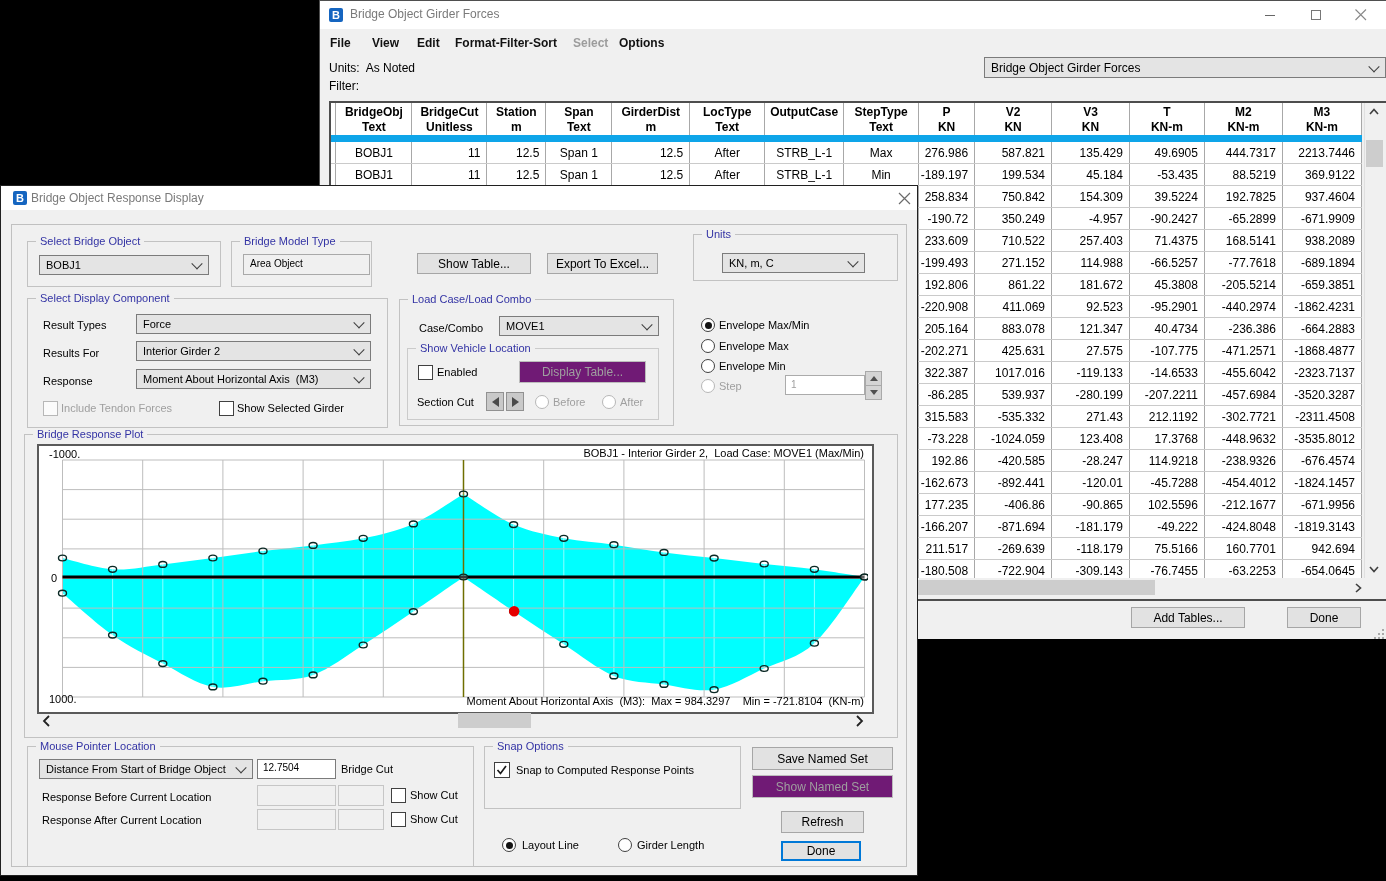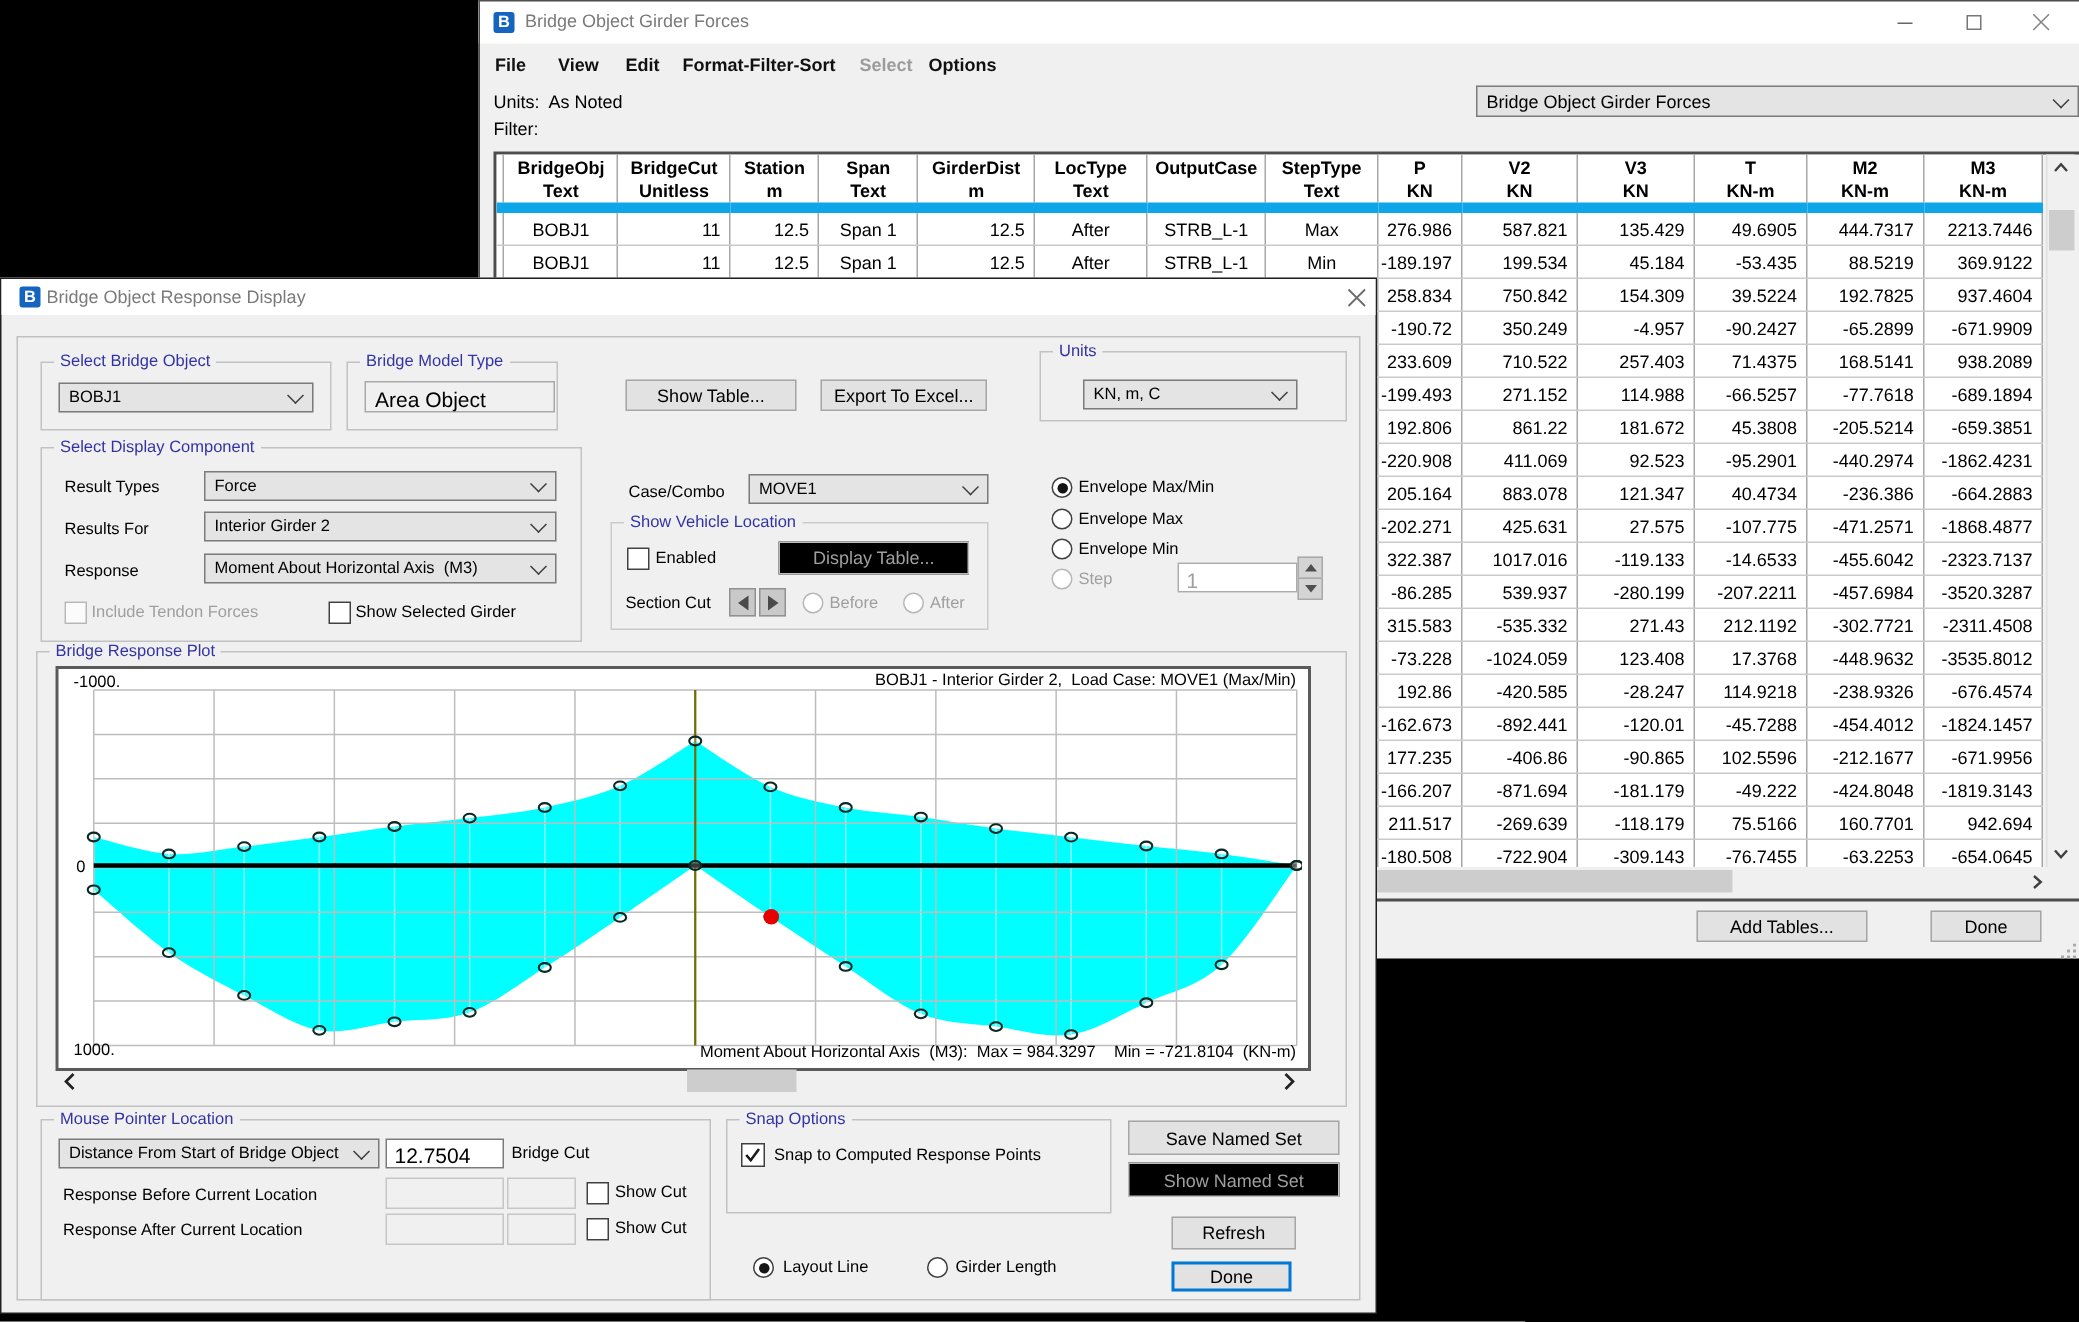--- a/index.html
+++ b/index.html
@@ -4,28 +4,28 @@
 body{width:1386px;height:881px;background:#000;font-family:"Liberation Sans",sans-serif;position:relative;overflow:hidden}
 .a{position:absolute}
 .lb{position:absolute;font-size:11px;line-height:13px;white-space:nowrap;color:#000}
 .lb12{position:absolute;font-size:12px;line-height:14px;white-space:nowrap;color:#000}
 .gb{position:absolute;border:1px solid #c2c2c2}
 .gb>span{position:absolute;top:-7px;left:8px;background:#f0f0f0;padding:0 4px;color:#3333a4;font-size:11px;line-height:13px;white-space:nowrap}
 .co{position:absolute;background:#e4e4e4;border:1px solid #7b7b7b;font-size:11px;color:#000;white-space:nowrap;overflow:hidden}
 .co>b{font-weight:normal;position:absolute;left:6px;top:50%;transform:translateY(-50%)}
 .ch{position:absolute;right:7px;top:50%;width:7px;height:7px;border-left:1.5px solid #3d3d3d;border-bottom:1.5px solid #3d3d3d;transform:translateY(-66%) rotate(-45deg)}
 .bt{position:absolute;background:#e2e2e2;border:1px solid #a6a6a6;font-size:12px;color:#000;display:flex;align-items:center;justify-content:center;white-space:nowrap}
-.bt.dis{background:#000000;border-color:#bcbcbc;color:#9f9f9f}
+.bt.dis{background:#701a75;border-color:#bcbcbc;color:#9f9f9f}
 .cb{position:absolute;width:13px;height:13px;background:#fff;border:1px solid #404040}
 .cb.dis{border-color:#b7b7b7;background:#fbfbfb}
 .rd{position:absolute;width:12px;height:12px;background:#fff;border:1px solid #404040;border-radius:50%}
 .rd.sel::after{content:"";position:absolute;left:2.5px;top:2.5px;width:7px;height:7px;border-radius:50%;background:#151515}
 .rd.dis{border-color:#b7b7b7}
 .dim{color:#9f9f9f}
-.inp{position:absolute;background:#fff;border:1px solid #7b7b7b;font-size:14px;color:#000}
+.inp{position:absolute;background:#fff;border:1px solid #7b7b7b;font-size:10px;color:#000}
 .inp.dis{background:#f0f0f0;border-color:#c6c6c6}
 
 #win{position:absolute;left:319px;top:0;width:1067px;height:639px;background:#f0f0f0}
 #wtitle{position:absolute;left:0;top:0;width:100%;height:29px;background:#fff}
 .bicon{position:absolute;background:#1565c0;color:#fff;font-weight:bold;text-align:center;border-radius:2px}
 #wmenu span{position:absolute;top:36px;font-size:12px;font-weight:700;color:#111}
 #tbox{position:absolute;left:10px;top:101px;width:1055px;height:496px;border:2px solid #4d4d4d;background:#f0f0f0}
 #grid{position:absolute;left:0;top:0;width:1031px;height:475px;background:#fff;overflow:hidden}
 table{border-collapse:collapse;table-layout:fixed;font-size:12px;background:#fff}
 td,th{border-right:1px solid #a8a8a8;border-bottom:1px solid #cacaca;padding:0;overflow:hidden;white-space:nowrap;height:21px}
@@ -550,20 +550,23 @@
   <div class="lb" style="left:42px;top:189px">Response</div>
   <div class="co" style="left:135px;top:183px;width:233px;height:18px">
       <b>Moment About Horizontal Axis&nbsp; (M3)</b>
       <i class="ch"></i>
     </div>
   <div class="cb dis" style="left:42px;top:215px"></div>
   <div class="lb dim" style="left:60px;top:216px">Include Tendon Forces</div>
   <div class="cb" style="left:218px;top:215px"></div>
   <div class="lb" style="left:236px;top:216px">Show Selected Girder</div>
 
+  <div class="gb" style="left:398px;top:113px;width:273px;height:125px">
+      <span>Load Case/Load Combo</span>
+    </div>
   <div class="lb" style="left:418px;top:136px">Case/Combo</div>
   <div class="co" style="left:498px;top:130px;width:158px;height:18px">
       <b>MOVE1</b>
       <i class="ch"></i>
     </div>
   <div class="gb" style="left:406px;top:162px;width:250px;height:70px;border-color:#cbcbcb">
       <span>Show Vehicle Location</span>
     </div>
   <div class="cb" style="left:417px;top:179px"></div>
   <div class="lb" style="left:436px;top:180px">Enabled</div>

